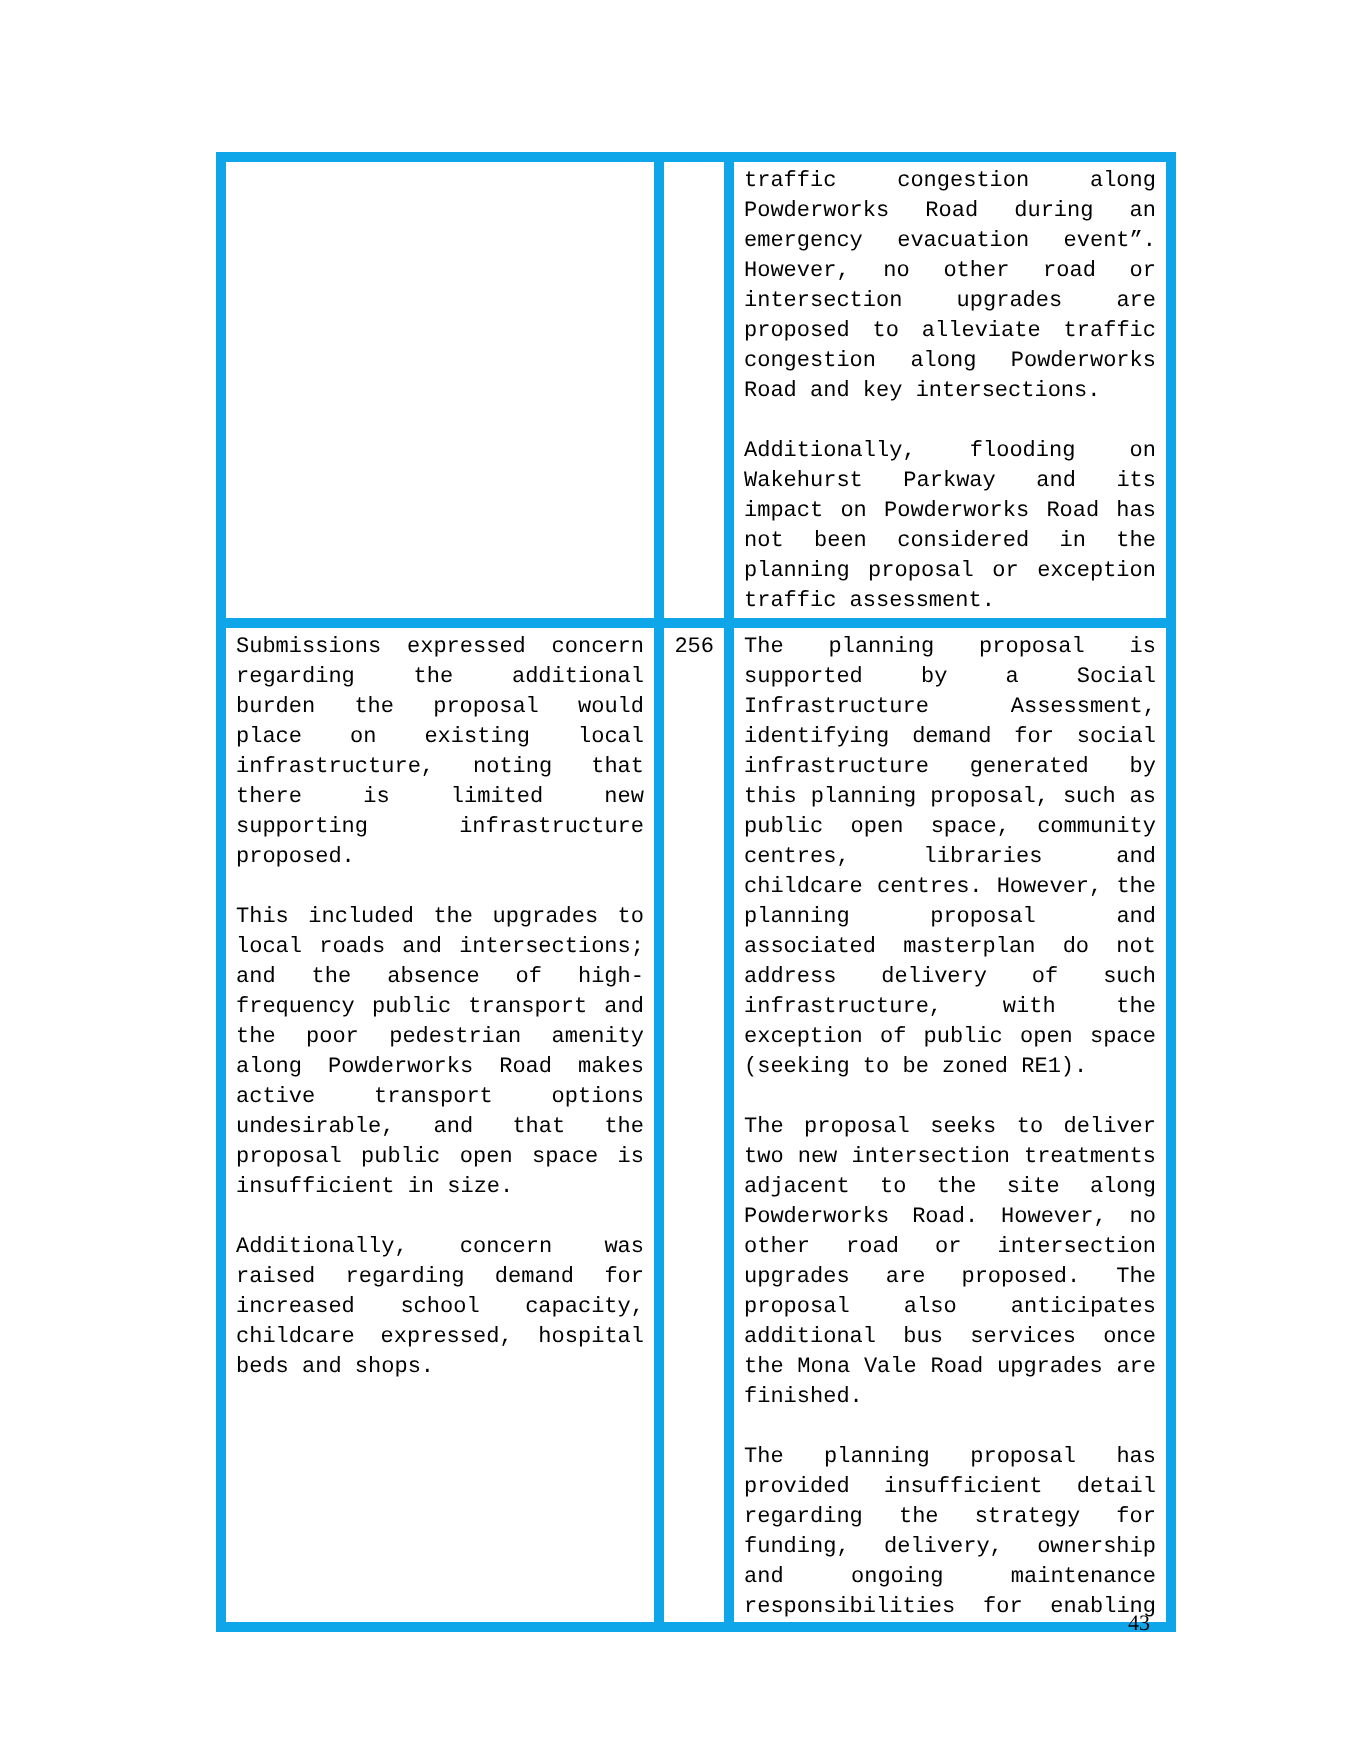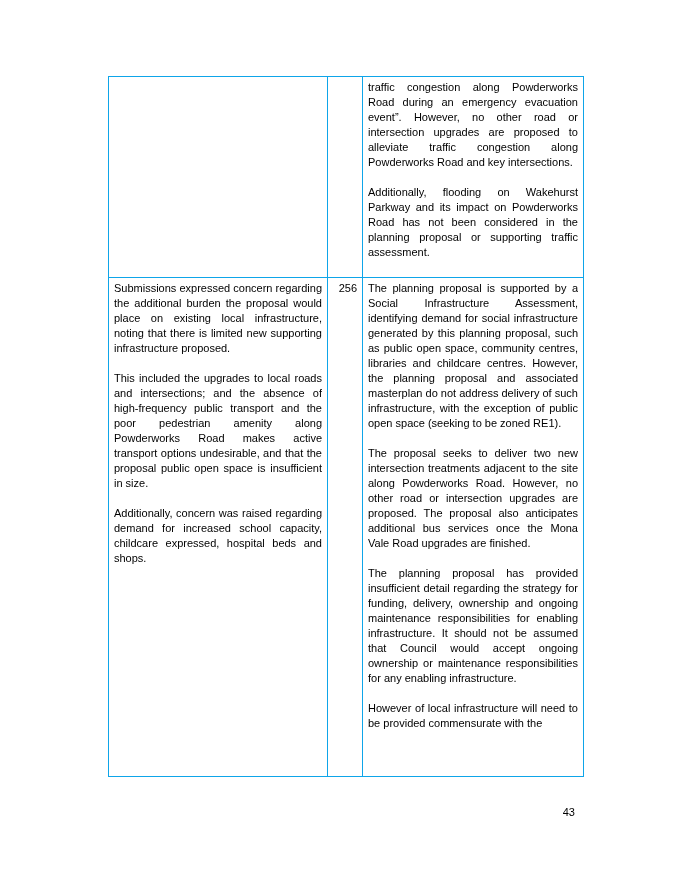--- a/index.html
+++ b/index.html
@@ -18,26 +18,27 @@
     left: 108px;
     top: 76px;
     width: 475px;
     border-collapse: collapse;
     table-layout: fixed;
   }
   col.c1 { width: 219px; }
   col.c2 { width: 35px; }
   col.c3 { width: 221px; }
   td {
-    border: 1px solid #0ea5e9;
+    border: 5px solid #0ea5e9;
     vertical-align: top;
     padding: 3px 5px 0 5px;
     font-size: 11px;
     line-height: 15px;
     color: #000000;
+    font-family: Liberation Mono, monospace;
   }
   td p {
     margin: 0 0 15px 0;
     text-align: justify;
   }
   td p:last-child { margin-bottom: 0; }
   tr.row-cont td { height: 201px; }
   td.header-cell {
     background: #d9d9d9;
     font-weight: bold;
@@ -52,41 +53,42 @@
     max-height: 494px;
   }
   .count-text { text-align: right; }
   .page-number {
     position: absolute;
     top: 805px;
     right: 100px;
     font-size: 11px;
     line-height: 14px;
     color: #000000;
+    font-family: Liberation Serif, serif;
   }
 </style>
 </head>
 <body>
 
 <div class="page">
 
   <table class="doc-table">
     <colgroup>
       <col class="c1">
       <col class="c2">
       <col class="c3">
     </colgroup>
 
     <tbody>
         <tr class="row-cont">
       <td></td>
       <td></td>
       <td>
         <p>traffic congestion along Powderworks Road during an emergency evacuation event”. However, no other road or intersection upgrades are proposed to alleviate traffic congestion along Powderworks Road and key intersections.</p>
-        <p>Additionally, flooding on Wakehurst Parkway and its impact on Powderworks Road has not been considered in the planning proposal or supporting traffic assessment.</p>
+        <p>Additionally, flooding on Wakehurst Parkway and its impact on Powderworks Road has not been considered in the planning proposal or exception traffic assessment.</p>
       </td>
     </tr>
 
 
     <tr class="row-main">
       <td>
         <div class="clip">
           <p>Submissions expressed concern regarding the additional burden the proposal would place on existing local infrastructure, noting that there is limited new supporting infrastructure proposed.</p>
           <p>This included the upgrades to local roads and intersections; and the absence of high-frequency public transport and the poor pedestrian amenity along Powderworks Road makes active transport options undesirable, and that the proposal public open space is insufficient in size.</p>
           <p>Additionally, concern was raised regarding demand for increased school capacity, childcare expressed, hospital beds and shops.</p>

